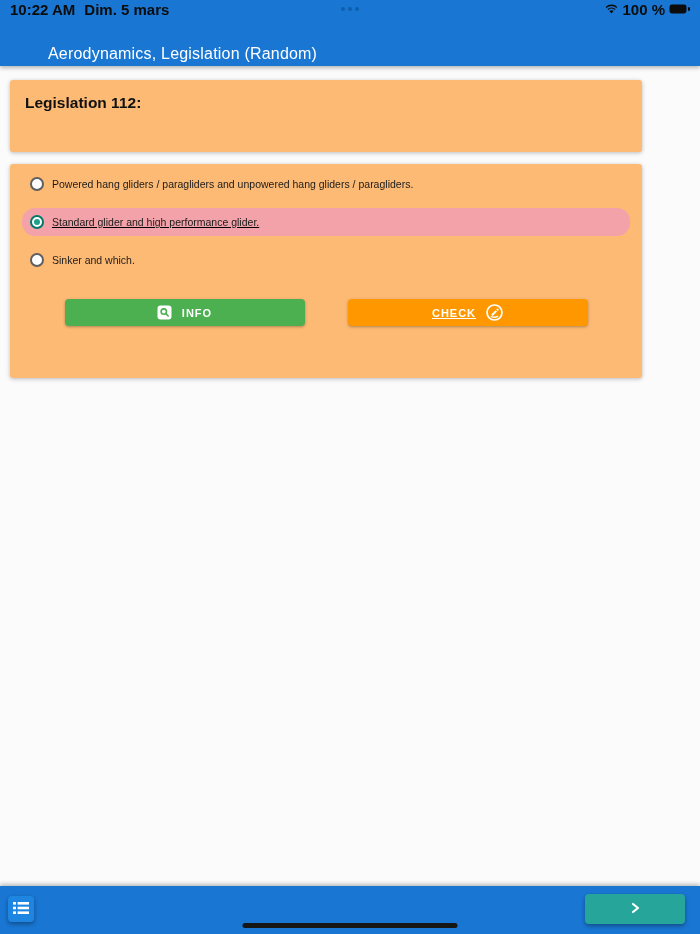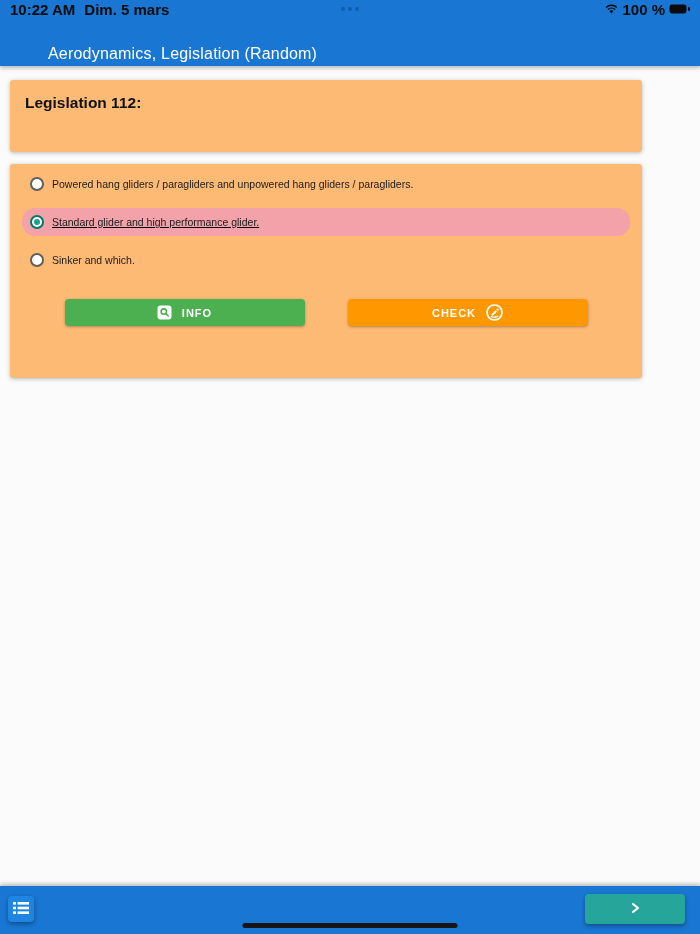--- a/index.html
+++ b/index.html
@@ -42,21 +42,21 @@
   .radio.checked::after { content:""; position:absolute; left:2px; top:2px;
            width:6px; height:6px; border-radius:50%; background:#1ba18c; }
 
   .btn-row { display:flex; justify-content:center; gap:43px; margin-top:25px; }
   .action-btn { width:240px; height:27px; border:none; border-radius:4px;
                 display:flex; align-items:center; justify-content:center; gap:10px;
                 color:#fff; font-size:11px; font-weight:700; letter-spacing:1px;
                 font-family:"Liberation Sans", sans-serif;
                 box-shadow:0 1px 3px rgba(0,0,0,0.3); cursor:pointer; }
   .info-btn  { background:#4caf50; }
-  .check-btn { background:#ff9800; }
+  .check-btn { background:#ff9800;text-decoration:underline; }
   .action-btn svg { display:block; }
 
   
   .bottombar { position:absolute; left:0; bottom:0; width:700px; height:48px;
                background:#1976d2; box-shadow:0 -2px 4px rgba(0,0,0,0.25); }
   .list-btn { position:absolute; left:8px; top:10px; width:26px; height:26px;
               background:#1e85e0; border:none; border-radius:4px;
               display:flex; align-items:center; justify-content:center;
               box-shadow:0 2px 4px rgba(0,0,0,0.35); cursor:pointer; }
   .next-btn { position:absolute; right:15px; top:8px; width:100px; height:30px;

